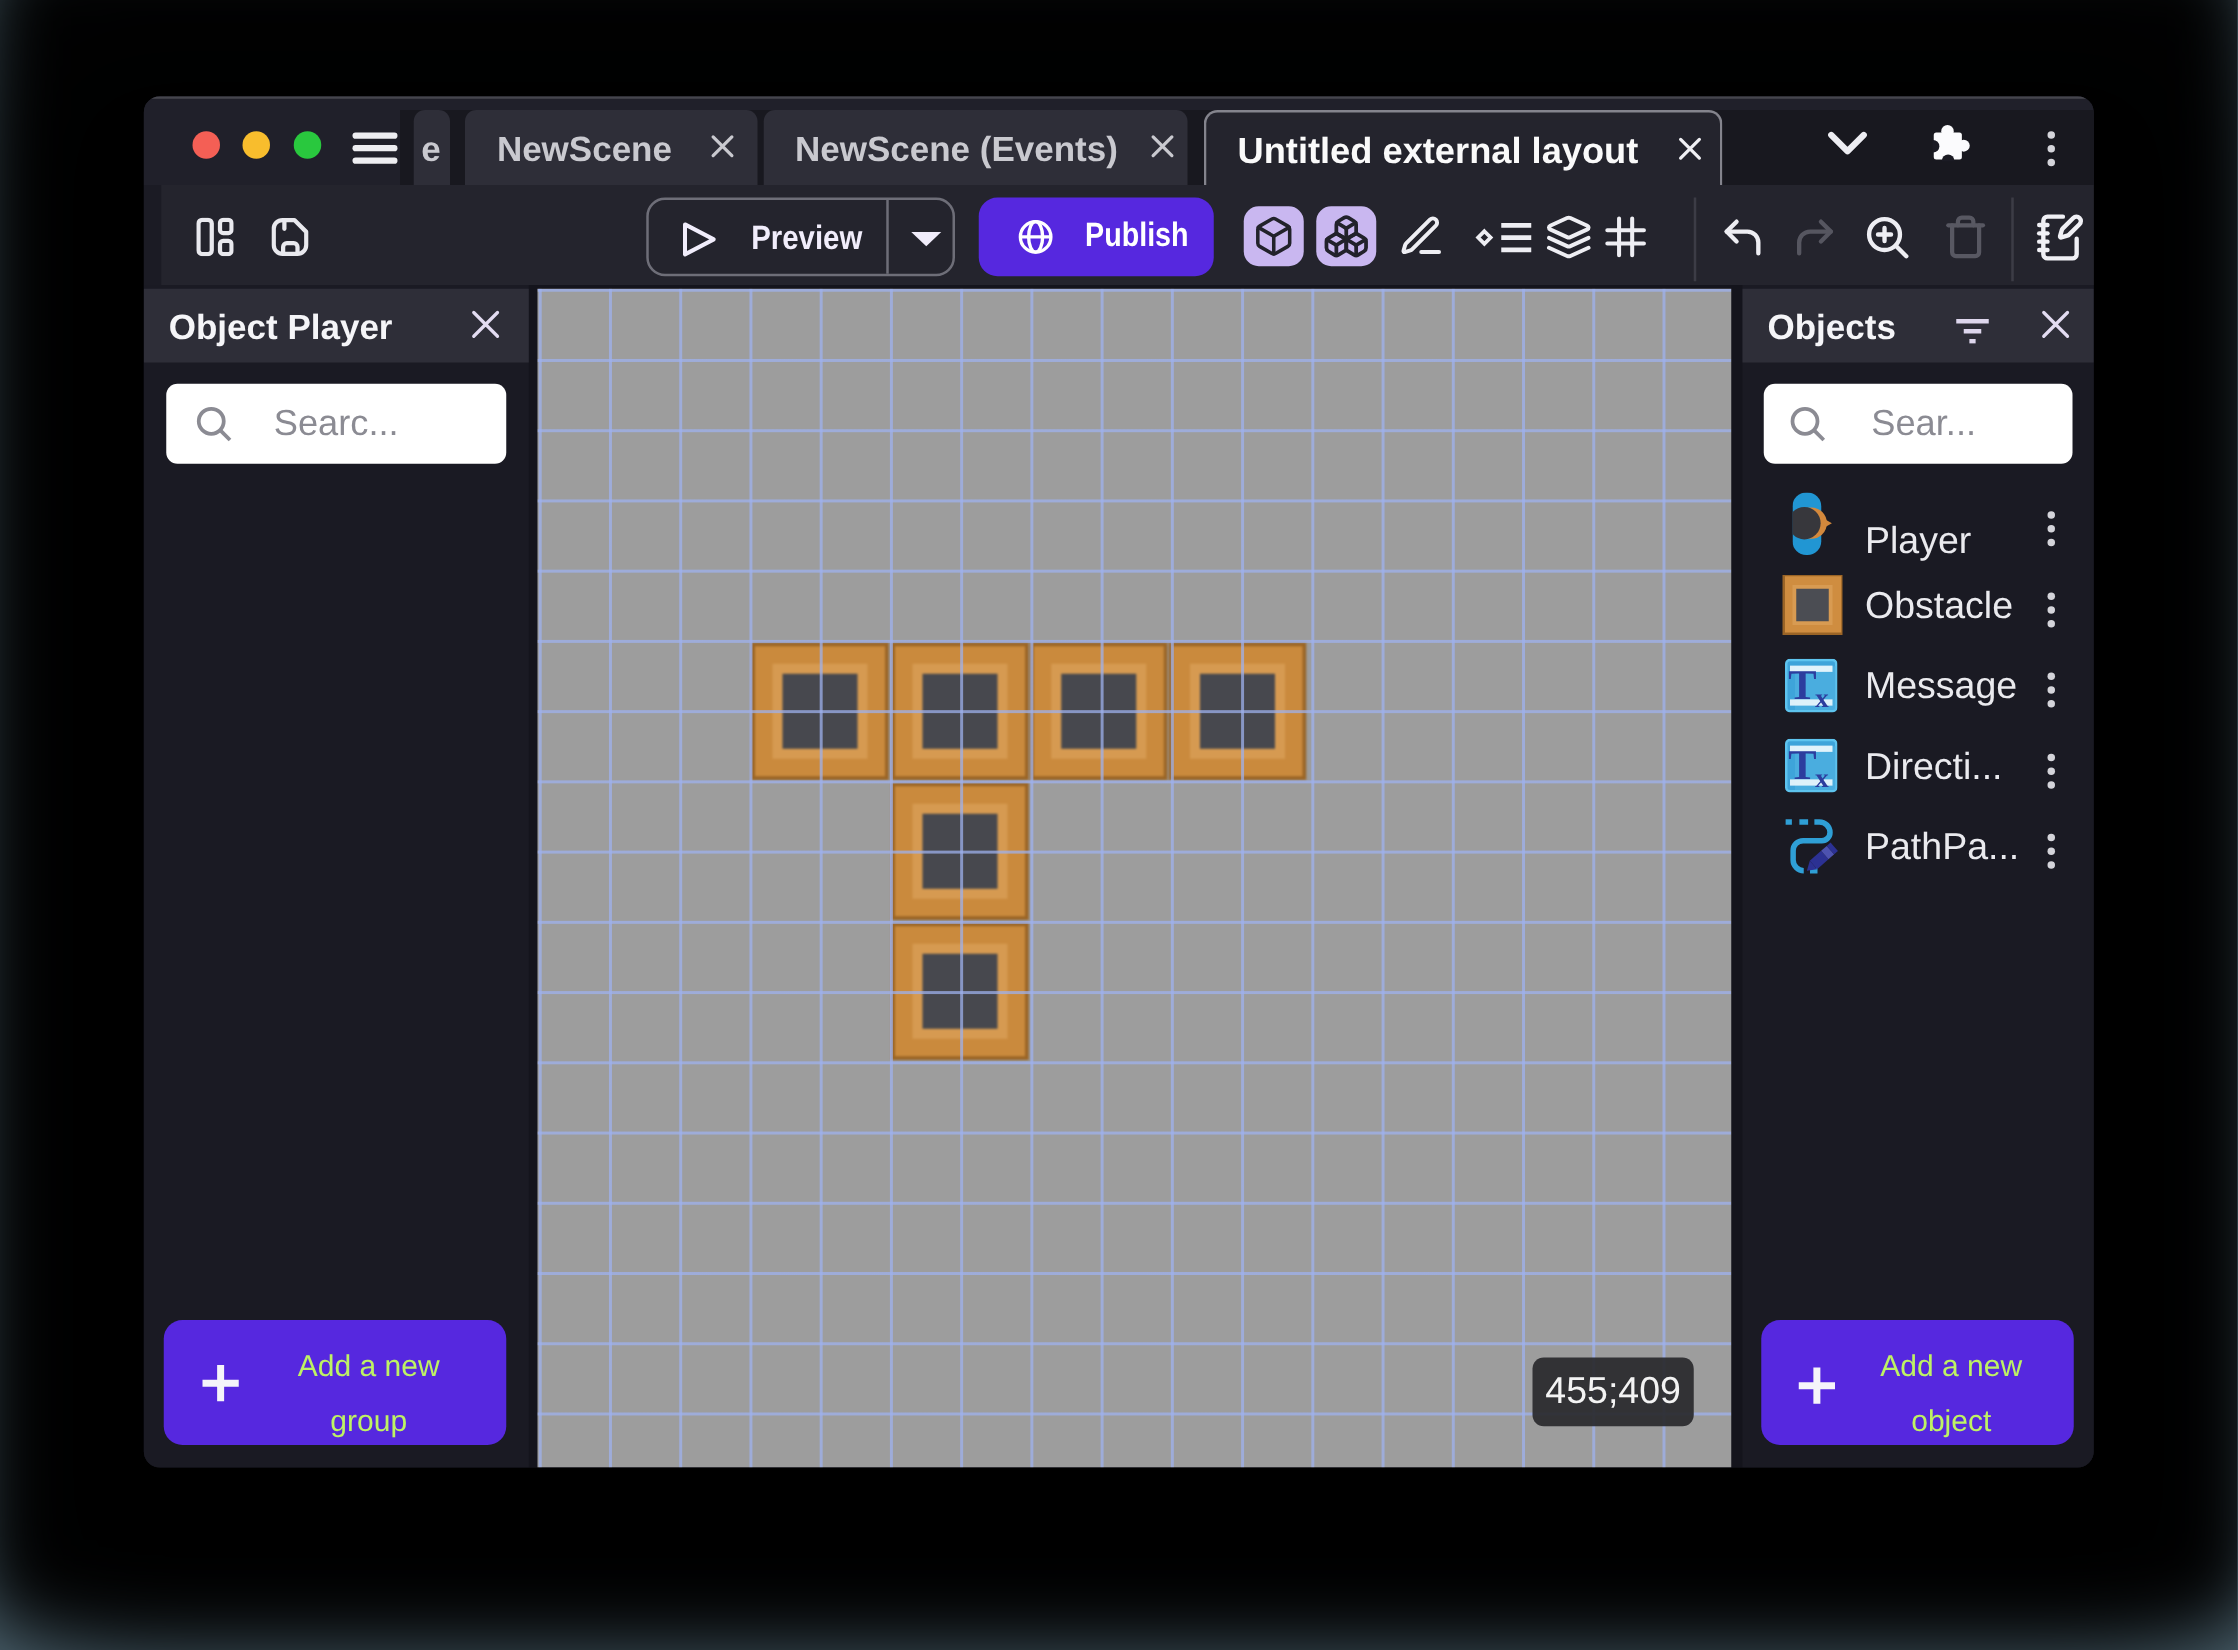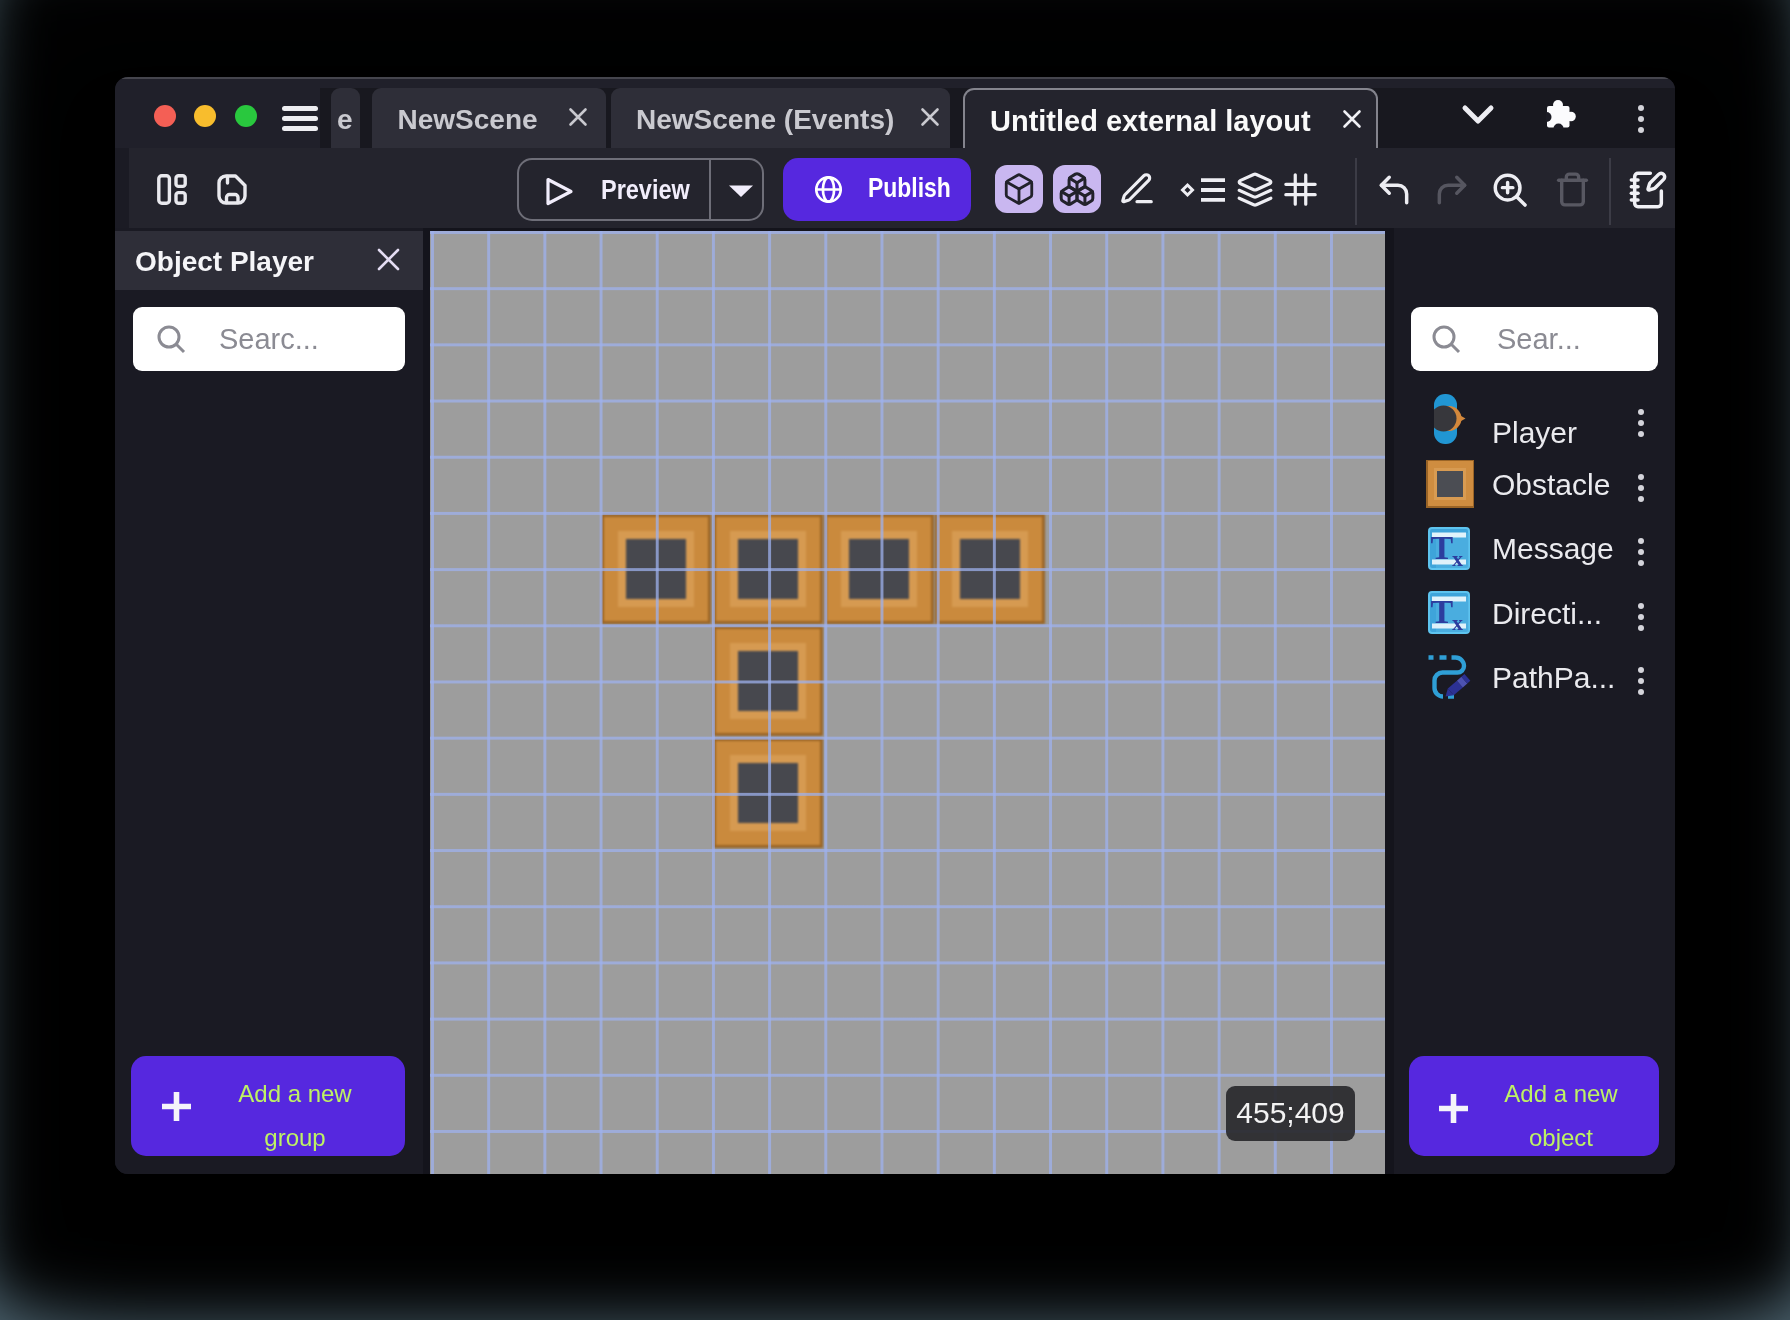--- a/index.html
+++ b/index.html
@@ -254,20 +254,31 @@
         </div>
       <div class="tile" style="left:283px; top:507.5px;">
           <div class="b1"></div>
           <div class="b2"></div>
           <div class="c"></div>
         </div>
       <div id="gridoverlay"></div>
       <div id="tooltip">455;409</div>
     </div>
     <div class="panel" id="rpanel" style="left:1279px; width:281px;">
+      <div class="phead">
+        <div class="ttl" style="left:20px;">Objects</div>
+        <svg class="abs" style="left:170px; top:24px;" width="28" height="20" viewBox="0 0 28 20" stroke="#ddd6ec" fill="none">
+          <path d="M1 2 H27" stroke-width="3.6"></path>
+            <path d="M7 10 H21" stroke-width="3.6"></path>
+            <path d="M11.5 18 H16.5" stroke-width="3.6"></path>
+        </svg>
+        <svg class="abs" style="left:239px; top:17px;" width="23" height="23" viewBox="0 0 23 23">
+            <path d="M2 2 L21 21 M21 2 L2 21" stroke="#e3dcf2" stroke-width="2.6" stroke-linecap="round"></path>
+          </svg>
+      </div>
       <div class="search" style="left:17px; width:247px;">
         <svg class="abs" style="left:20px; top:17px;" width="31" height="31" viewBox="0 0 31 31" fill="none" stroke="#8b8b93" stroke-width="3">
           <circle cx="13" cy="13" r="10"></circle>
             <path d="M20.5 20.5 L28 28"></path>
         </svg>
         <div class="ph">Sear...</div>
       </div>
 
       <svg class="abs" style="left:40px; top:166px;" width="33" height="50" viewBox="0 0 33 50">
         <rect x="0" y="0" width="23" height="50" rx="11" fill="#2196d3"></rect>

